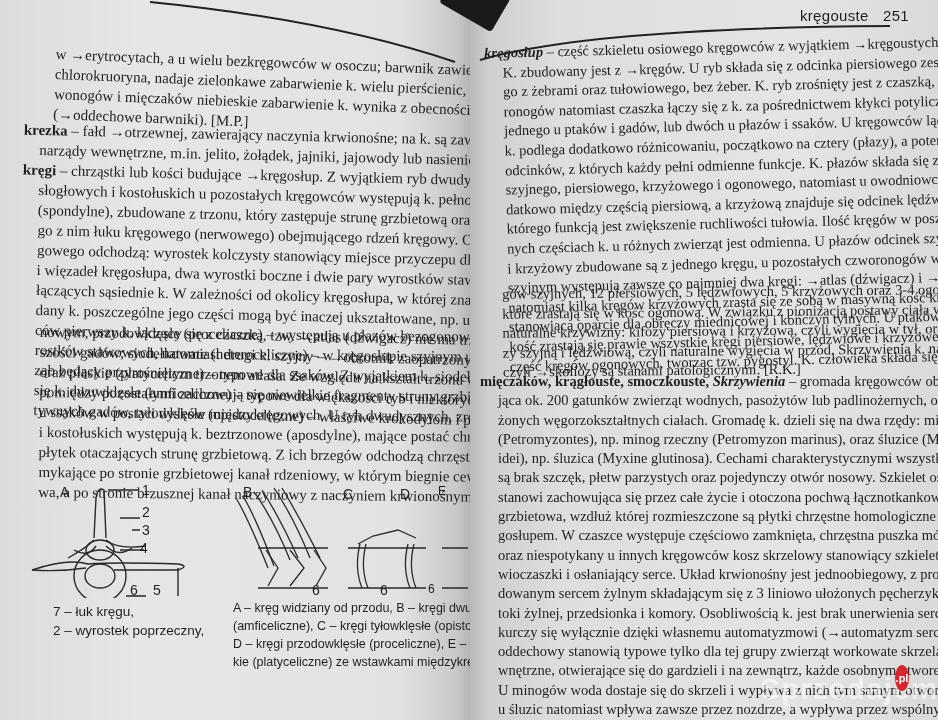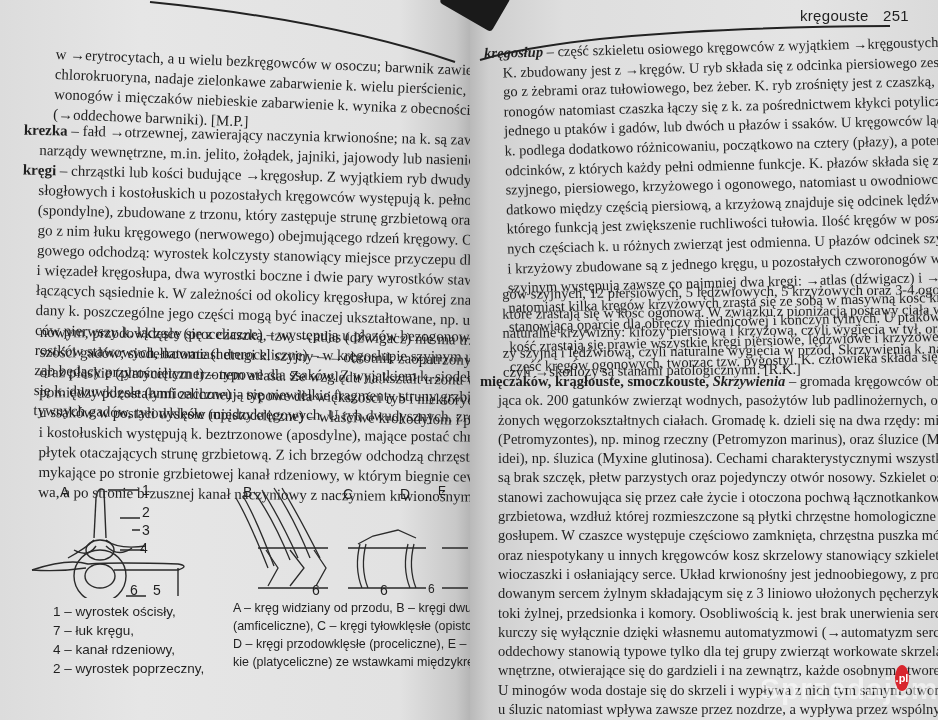--- a/index.html
+++ b/index.html
@@ -144,23 +144,21 @@
       <span class="fig-label" style="left:114px;top:26px">2</span>
       <span class="fig-label" style="left:114px;top:44px">3</span>
       <span class="fig-label" style="left:112px;top:62px">4</span>
       <span class="fig-label" style="left:102px;top:104px">6</span>
       <span class="fig-label" style="left:125px;top:104px">5</span>
       <span class="fig-label" style="left:284px;top:104px">6</span>
       <span class="fig-label" style="left:352px;top:104px">6</span>
       <span class="fig-label" style="left:400px;top:104px;font-size:12px">6</span>
 
       <div class="fig-legend">
-        <span class="line">1 – wyrostek ościsły,</span>
         <span class="line">7 – łuk kręgu,</span>
-        <span class="line">4 – kanał rdzeniowy,</span>
         <span class="line">2 – wyrostek poprzeczny,</span>
       </div>
       <div class="fig-caption-r">
         <span class="line">A – kręg widziany od przodu, B – kręgi dwuwklęsłe</span>
         <span class="line">(amficeliczne), C – kręgi tyłowklęsłe (opistoceliczne)</span>
         <span class="line">D – kręgi przodowklęsłe (proceliczne), E – kręgi pła-</span>
         <span class="line">kie (platyceliczne) ze wstawkami międzykręgowymi.</span>
       </div>
     </div>
   </div>

